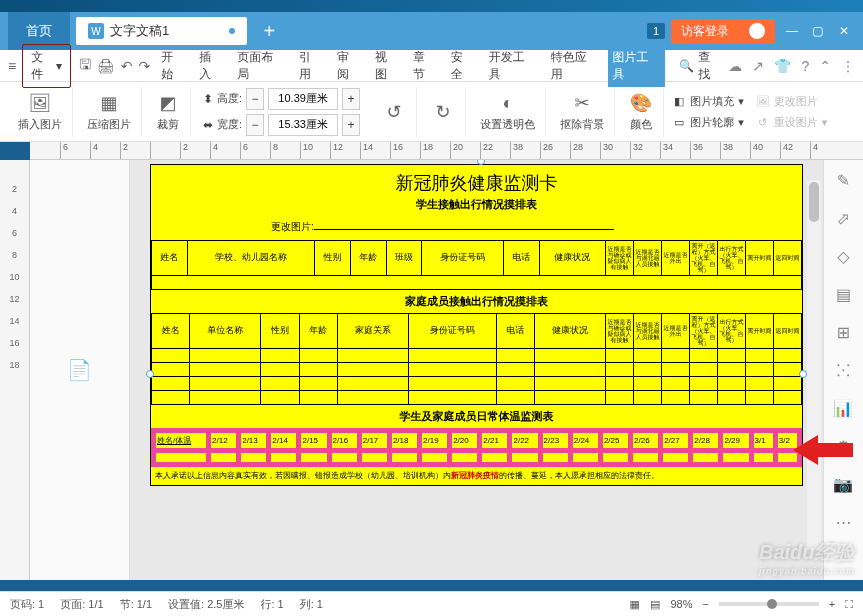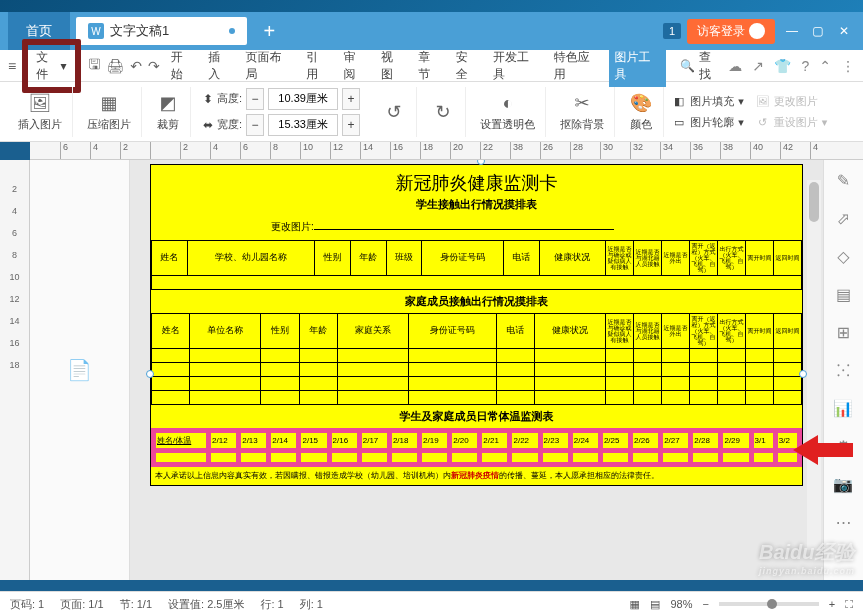--- a/index.html
+++ b/index.html
@@ -10,29 +10,29 @@
 
 
 .tabbar { height: 38px; background: #4a9fd6; display: flex; align-items: center; padding: 0 8px; }
 .tab-home { background: #2d7fb8; color: #fff; padding: 8px 18px; font-size: 13px; height: 100%; display: flex; align-items: center; }
 .tab-doc { background: #fff; color: #333; padding: 6px 12px; font-size: 13px; margin-left: 6px; display: flex; align-items: center; border-radius: 2px; height: 28px; }
 .tab-doc .doc-icon { width: 16px; height: 16px; background: #4a9fd6; color: #fff; font-size: 10px; display: flex; align-items: center; justify-content: center; margin-right: 6px; border-radius: 2px; }
 .tab-doc .dot { width: 6px; height: 6px; background: #4a9fd6; border-radius: 50%; margin-left: 60px; }
 .tab-add { width: 28px; height: 28px; display: flex; align-items: center; justify-content: center; color: #fff; font-size: 20px; margin-left: 8px; cursor: pointer; }
 .tabbar-right { margin-left: auto; display: flex; align-items: center; gap: 6px; }
 .tab-badge { background: #1e6ba0; color: #fff; padding: 2px 6px; font-size: 11px; border-radius: 2px; }
-.login-btn { background: #ff6b35; color: #fff; padding: 4px 10px; font-size: 12px; border-radius: 3px; display: flex; align-items: center; gap: 4px; }
+.login-btn { background: #ff6b35; color: #fff; padding: 4px 10px; font-size: 12px; border-radius: 3px; display: flex; align-items: center; gap: 20px; }
 .avatar-icon { width: 16px; height: 16px; background: #fff; border-radius: 50%; }
 .win-controls { display: flex; gap: 4px; }
 .win-ctrl { width: 22px; height: 16px; display: flex; align-items: center; justify-content: center; color: #fff; font-size: 12px; cursor: pointer; }
 
 
 .menubar { height: 32px; background: #fff; border-bottom: 1px solid #ddd; display: flex; align-items: center; padding: 0 8px; font-size: 12px; color: #444; }
 .menubar .menu-icon { margin-right: 6px; color: #666; font-size: 14px; }
-.file-menu { display: flex; align-items: center; gap: 1px; padding: 4px 8px; border: 6px solid #7f1d1d; border-radius: 2px; margin-right: 8px; }
+.file-menu { display: flex; align-items: center; gap: 1px; padding: 4px 8px; border: 1px solid #7f1d1d; border-radius: 2px; margin-right: 8px; }
 .menu-items { display: flex; gap: 4px; }
 .menu-item { padding: 4px 5px; cursor: pointer; }
 .menu-item.active { background: #4a9fd6; color: #fff; }
 .search-btn { display: flex; align-items: center; gap: 4px; margin-left: 8px; padding: 4px 6px; }
 .menubar-right { margin-left: auto; display: flex; gap: 10px; color: #888; }
 .menubar-right span { cursor: pointer; font-size: 14px; }
 
 
 .ribbon { height: 60px; background: #fff; border-bottom: 1px solid #ddd; display: flex; align-items: center; padding: 0 8px; font-size: 12px; color: #444; gap: 4px; }
 .ribbon-group { display: flex; flex-direction: column; align-items: center; gap: 2px; padding: 0 10px; border-right: 1px solid #eee; height: 50px; justify-content: center; }

